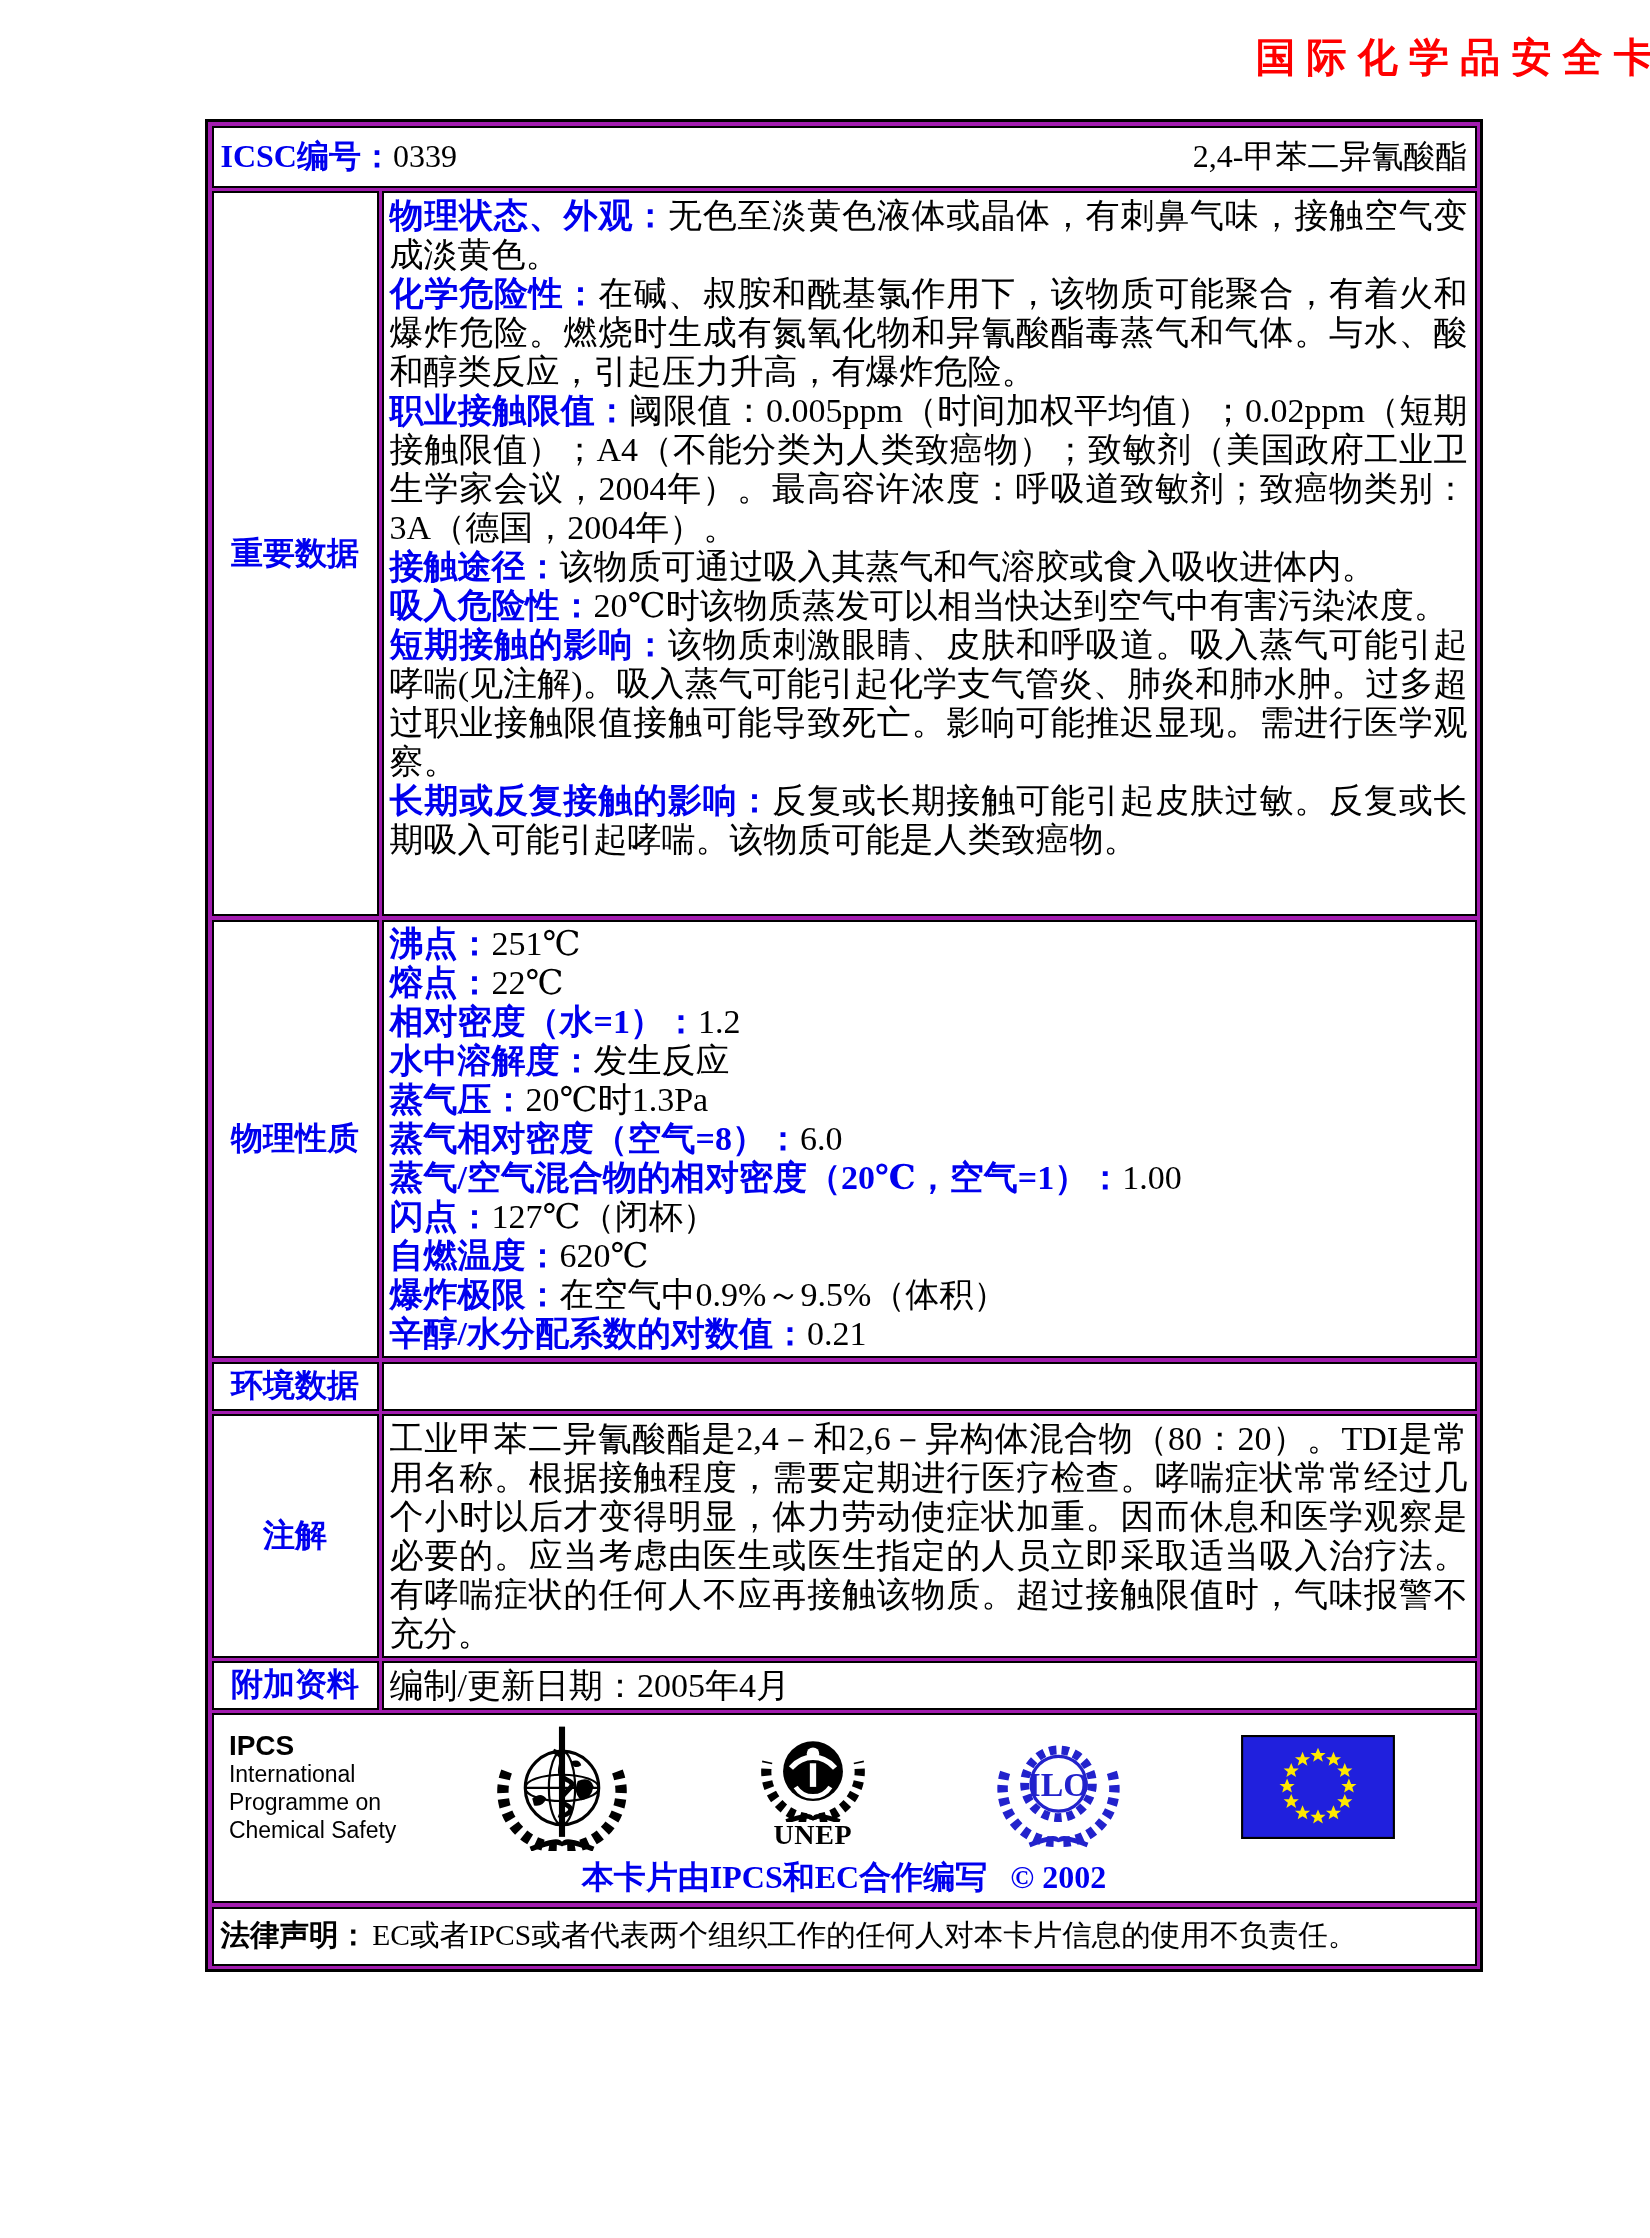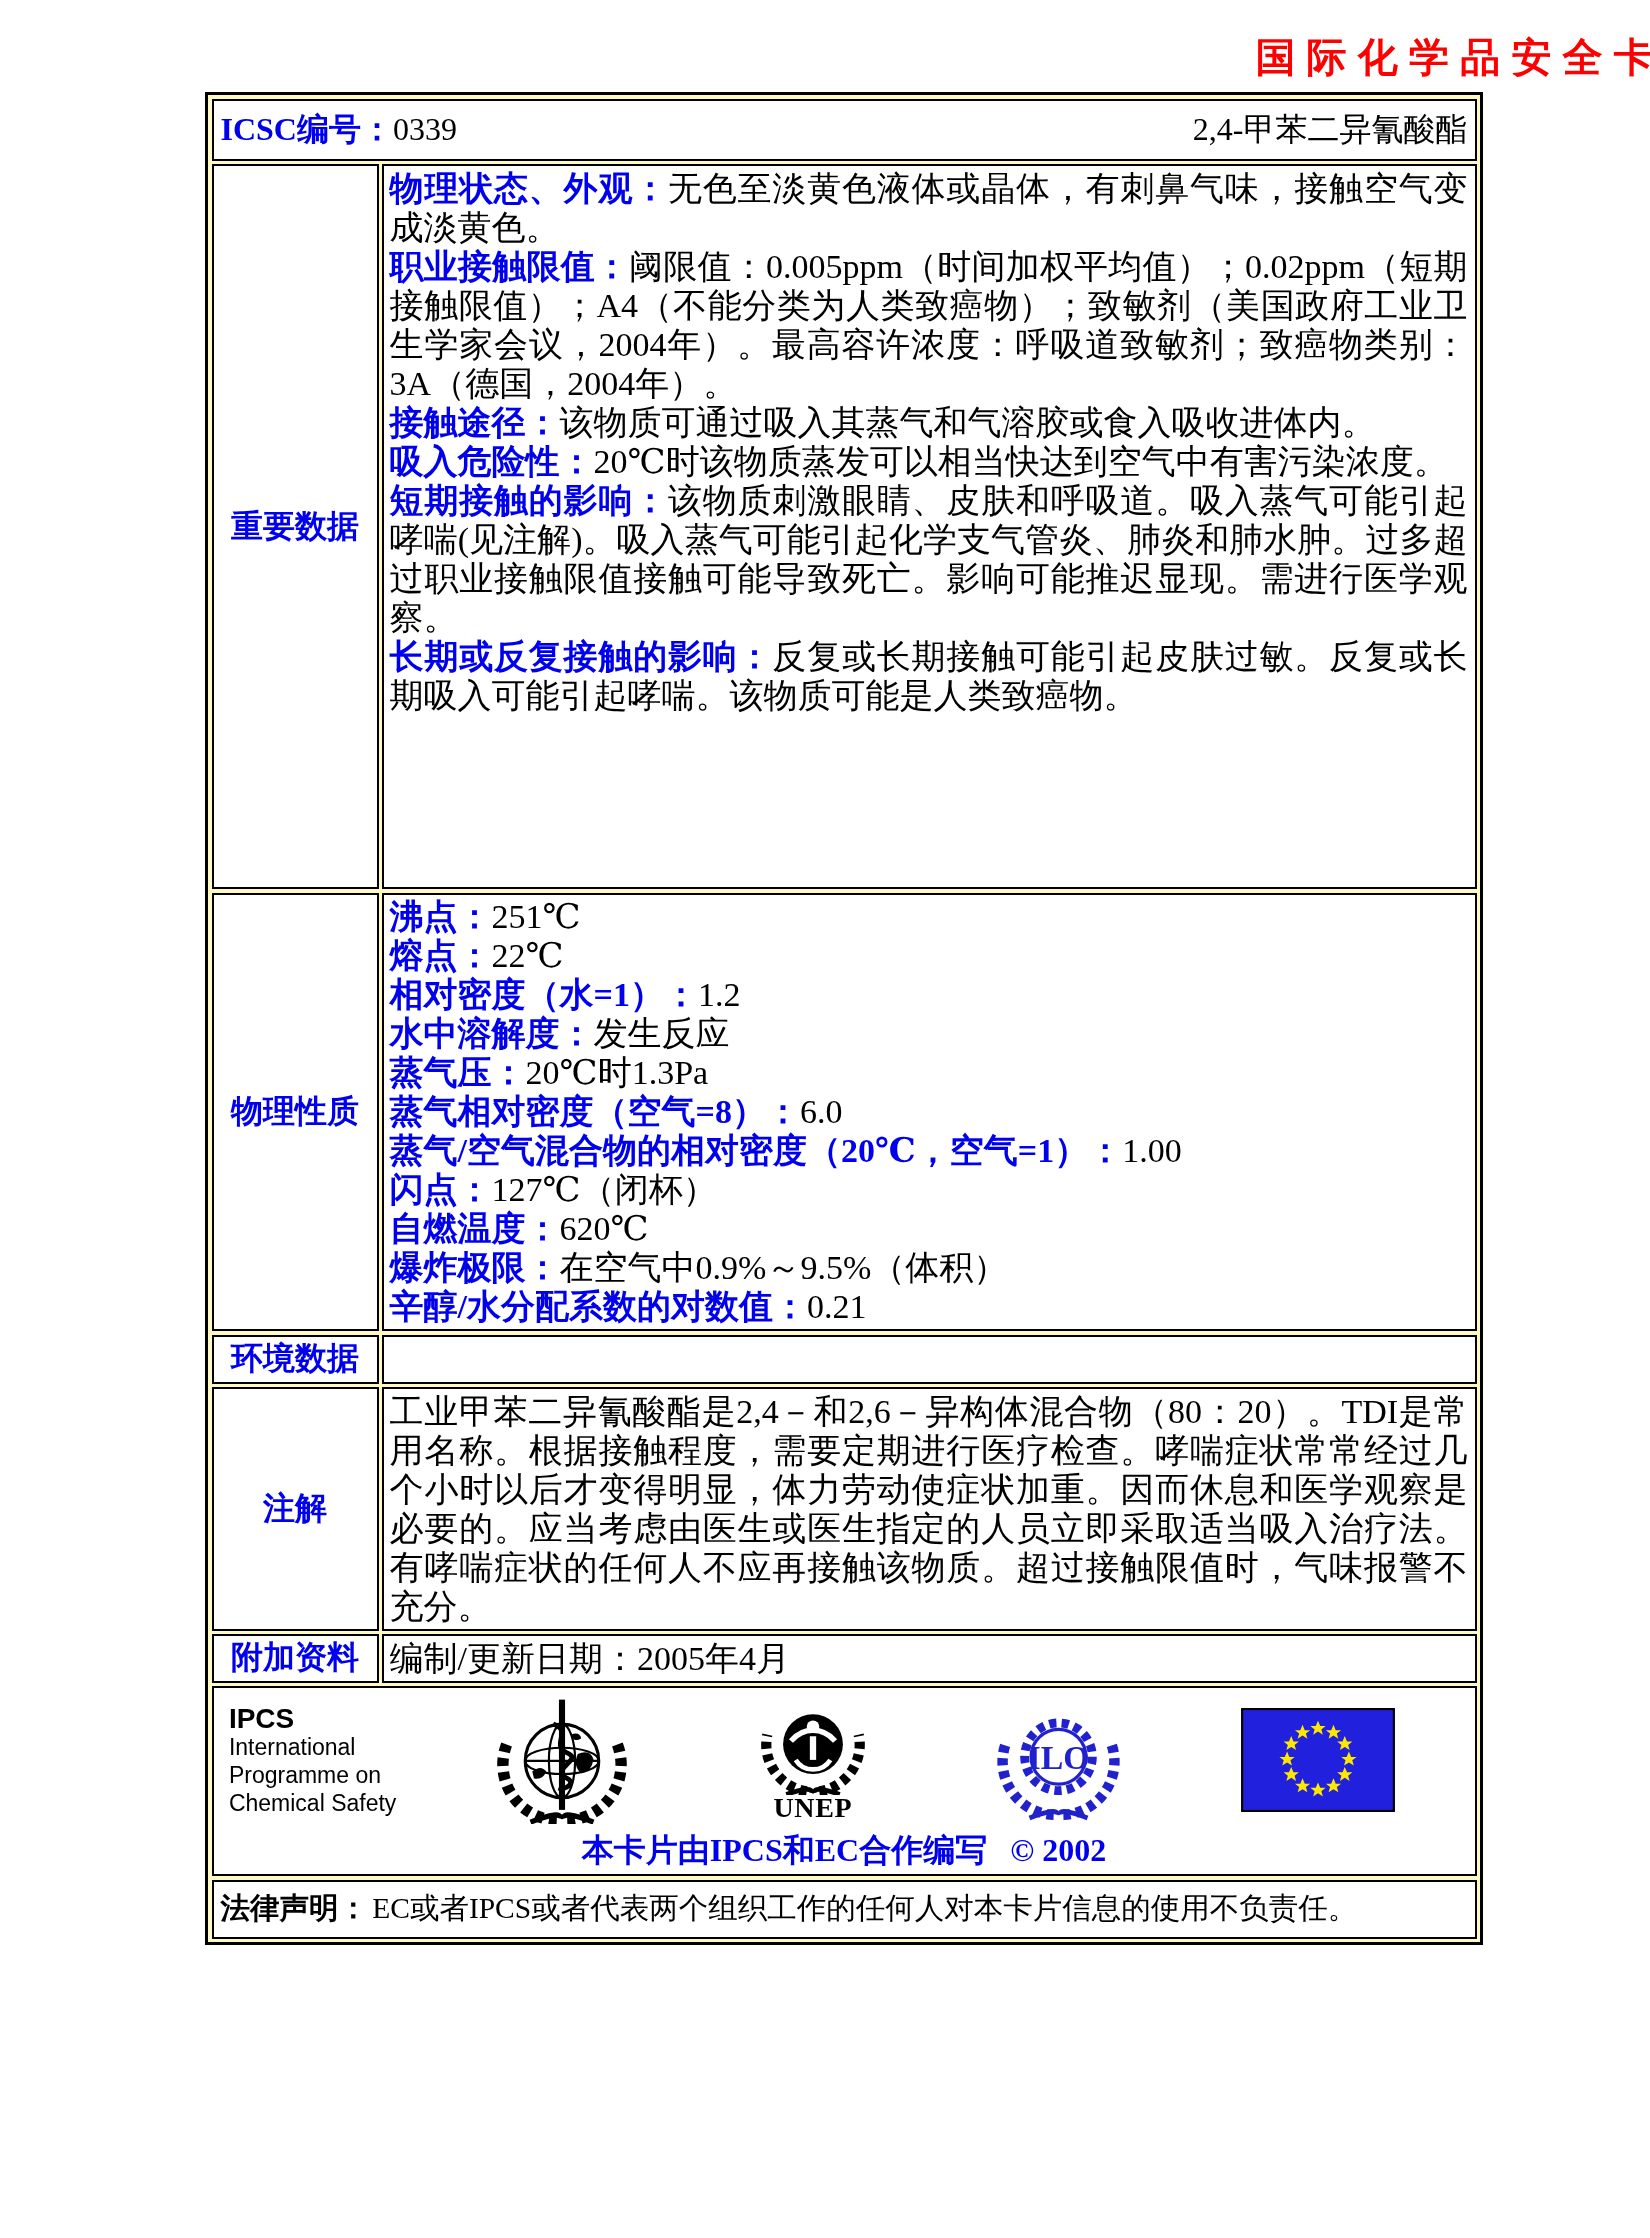--- a/index.html
+++ b/index.html
@@ -14,22 +14,22 @@
   body{background:#ffffff;}
   .page{
     position:relative;width:1650px;height:2239px;background:#ffffff;overflow:hidden;
     font-family:"Liberation Serif","DejaVu Serif",serif;color:var(--ink);
   }
   .doc-title{
     position:absolute;top:29.5px;left:15px;width:100%;text-align:right;
     font-size:40px;font-weight:900;letter-spacing:11.2px;color:var(--title-red);
   }
   .card{
-    position:absolute;left:205px;top:92px;width:1278px;
-    border:3.5px solid var(--ink);background:#fef9c3;padding:0;
+    position:absolute;left:205px;top:119px;width:1278px;
+    border:3.5px solid var(--ink);background:#a21caf;padding:0;
   }
   .row{display:grid;gap:3.5px;margin:3.5px;}
   .row.two{grid-template-columns:167px 1fr;}
   .row.one{grid-template-columns:1fr;}
   .cell{border:2.1px solid var(--ink);background:#fff;}
   .label-cell{
     display:flex;align-items:center;justify-content:center;
     color:var(--label-blue);font-weight:bold;font-size:32px;text-align:center;
   }
   .content-cell{padding:2.8px 7px 2.8px 5.6px;font-size:34px;line-height:39px;}
@@ -81,20 +81,21 @@
           <span class="lbl">ICSC编号：</span><span>0339</span>
         </span>
         <span>2,4-甲苯二异氰酸酯</span>
       </div>
     </div>
 
     <div class="row two">
       <div class="cell label-cell">重要数据</div>
       <div class="cell content-cell h-important">
         <p><span class="lbl">物理状态、外观：</span><span>无色至淡黄色液体或晶体，有刺鼻气味，接触空气变成淡黄色。</span></p>
+        <p><span class="lbl">化学危险性：</span><span>在碱、叔胺和酰基氯作用下，该物质可能聚合，有着火和爆炸危险。燃烧时生成有氮氧化物和异氰酸酯毒蒸气和气体。与水、酸和醇类反应，引起压力升高，有爆炸危险。</span></p>
         <p><span class="lbl">职业接触限值：</span><span>阈限值：0.005ppm（时间加权平均值）；0.02ppm（短期接触限值）；A4（不能分类为人类致癌物）；致敏剂（美国政府工业卫生学家会议，2004年）。最高容许浓度：呼吸道致敏剂；致癌物类别：3A（德国，2004年）。</span></p>
         <p><span class="lbl">接触途径：</span><span>该物质可通过吸入其蒸气和气溶胶或食入吸收进体内。</span></p>
         <p><span class="lbl">吸入危险性：</span><span>20℃时该物质蒸发可以相当快达到空气中有害污染浓度。</span></p>
         <p><span class="lbl">短期接触的影响：</span><span>该物质刺激眼睛、皮肤和呼吸道。吸入蒸气可能引起哮喘(见注解)。吸入蒸气可能引起化学支气管炎、肺炎和肺水肿。过多超过职业接触限值接触可能导致死亡。影响可能推迟显现。需进行医学观察。</span></p>
         <p><span class="lbl">长期或反复接触的影响：</span><span>反复或长期接触可能引起皮肤过敏。反复或长期吸入可能引起哮喘。该物质可能是人类致癌物。</span></p>
       </div>
     </div>
 
     <div class="row two">
       <div class="cell label-cell">物理性质</div>

